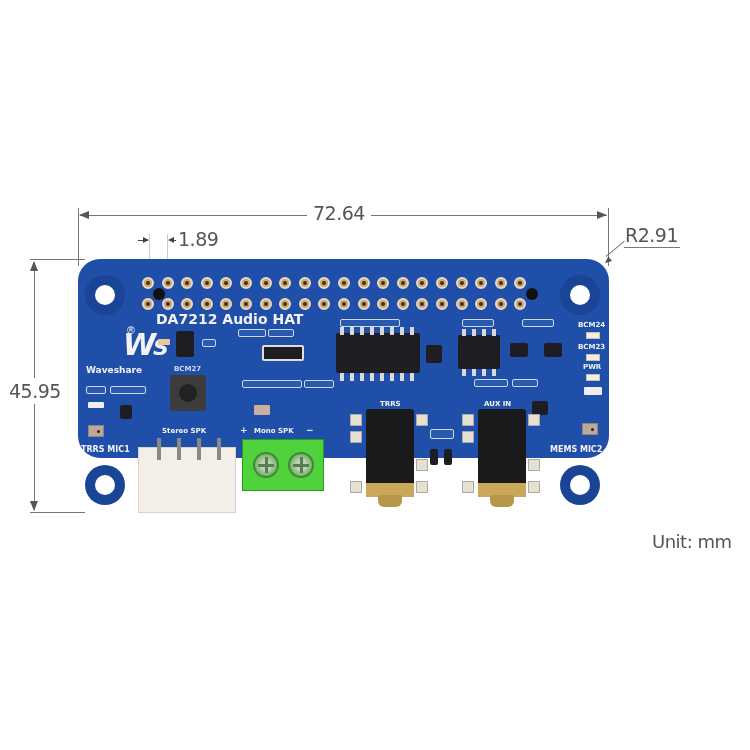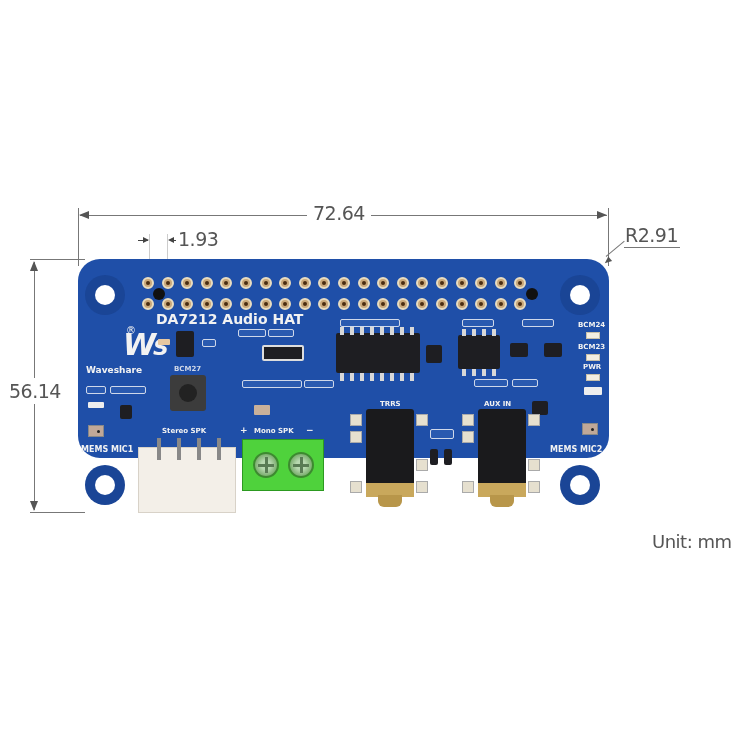--- a/index.html
+++ b/index.html
@@ -43,37 +43,37 @@
   <div class="dim-text" style="left:307px;top:202px;padding:0 6px;">72.64</div>
 </div>
 
 <div>
   <div class="line" style="left:149px;top:234px;width:1px;height:50px;background:#ccc;"></div>
   <div class="line" style="left:167px;top:234px;width:1px;height:50px;background:#ccc;"></div>
   <div class="line" style="left:138px;top:240px;width:10px;height:1px;background:#444;"></div>
   <div style="position:absolute;left:143px;top:237px;width:0;height:0;border-top:3px solid transparent;border-bottom:3px solid transparent;border-left:6px solid #444;"></div>
   <div style="position:absolute;left:168px;top:237px;width:0;height:0;border-top:3px solid transparent;border-bottom:3px solid transparent;border-right:6px solid #444;"></div>
   <div class="line" style="left:170px;top:240px;width:6px;height:1px;background:#444;"></div>
-  <div class="dim-text" style="left:178px;top:228px;background:transparent;">1.93</div>
+  <div class="dim-text" style="left:178px;top:228px;background:transparent;">1.89</div>
 </div>
 
 <div>
   <div class="dim-text" style="left:625px;top:224px;background:transparent;">R2.91</div>
   <div class="line" style="left:624px;top:247px;width:56px;height:1px;"></div>
   <div class="line" style="left:606px;top:256px;width:24px;height:1px;transform:rotate(-40deg);transform-origin:left center;"></div>
   <div style="position:absolute;left:604px;top:258px;width:0;height:0;border-top:3px solid transparent;border-bottom:3px solid transparent;border-right:7px solid #555;transform:rotate(-40deg);"></div>
 </div>
 
 <div>
   <div class="line" style="left:30px;top:259px;width:55px;height:1px;"></div>
   <div class="line" style="left:30px;top:512px;width:55px;height:1px;"></div>
   <div class="line" style="left:34px;top:262px;width:1px;height:248px;"></div>
   <div style="position:absolute;left:30px;top:261px;width:0;height:0;border-left:4px solid transparent;border-right:4px solid transparent;border-bottom:10px solid #555;"></div>
   <div style="position:absolute;left:30px;top:501px;width:0;height:0;border-left:4px solid transparent;border-right:4px solid transparent;border-top:10px solid #555;"></div>
-  <div class="dim-text" style="left:9px;top:378px;padding:2px 0;">56.14</div>
+  <div class="dim-text" style="left:9px;top:378px;padding:2px 0;">45.95</div>
 </div>
 
 <div class="dim-text" style="left:652px;top:531px;font-size:18px;">Unit: mm</div>
 
 <div class="board">
 
   <div class="mhole" style="left:7px;top:16px;"></div>
   <div class="mhole" style="left:482px;top:16px;"></div>
   <div class="mhole" style="left:7px;top:206px;"></div>
   <div class="mhole" style="left:482px;top:206px;"></div>
@@ -127,21 +127,21 @@
 
   <div class="silk" style="left:14px;top:68px;font-size:30px;font-style:italic;letter-spacing:-3px;margin-left:31px;">W<span style="font-size:22px;">S</span></div>
   <div class="silk" style="left:48px;top:66px;font-size:10px;font-weight:normal;">®</div>
   <div class="silk" style="left:8px;top:106px;font-size:9px;">Waveshare</div>
 
   <div class="smd" style="left:8px;top:127px;width:20px;height:8px;"></div>
   <div class="smd" style="left:32px;top:127px;width:36px;height:8px;"></div>
   <div class="smd-w" style="left:10px;top:143px;width:16px;height:6px;"></div>
   <div class="chip" style="left:42px;top:146px;width:12px;height:14px;"></div>
   <div class="mic" style="left:10px;top:166px;"></div>
-  <div class="silk" style="left:3px;top:186px;font-size:8px;">MEMS MIC1</div>
+  <div class="silk" style="left:3px;top:186px;font-size:8px;">TRRS MIC1</div>
 
   <div class="chip" style="left:98px;top:72px;width:18px;height:26px;"></div>
   <div class="smd-w" style="left:80px;top:80px;width:12px;height:6px;background:#e8c8a0;"></div>
   <div class="smd" style="left:124px;top:80px;width:14px;height:8px;"></div>
 
   <div class="silk" style="left:96px;top:106px;font-size:7px;color:#d0d8e8;">BCM27</div>
   <div class="btn-body" style="left:92px;top:116px;width:36px;height:36px;">
     <div style="position:absolute;left:9px;top:9px;width:18px;height:18px;border-radius:50%;background:#222;"></div>
   </div>
   <div class="silk" style="left:84px;top:168px;font-size:7px;">Stereo SPK</div>

